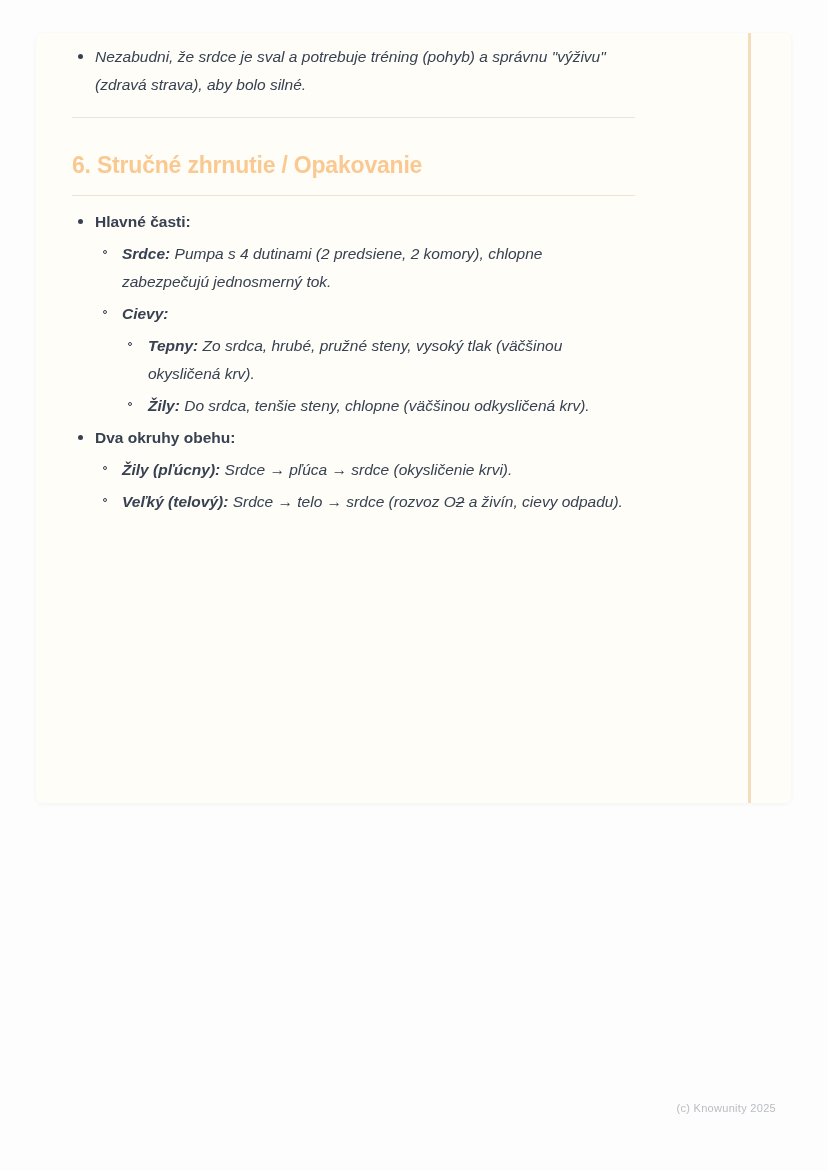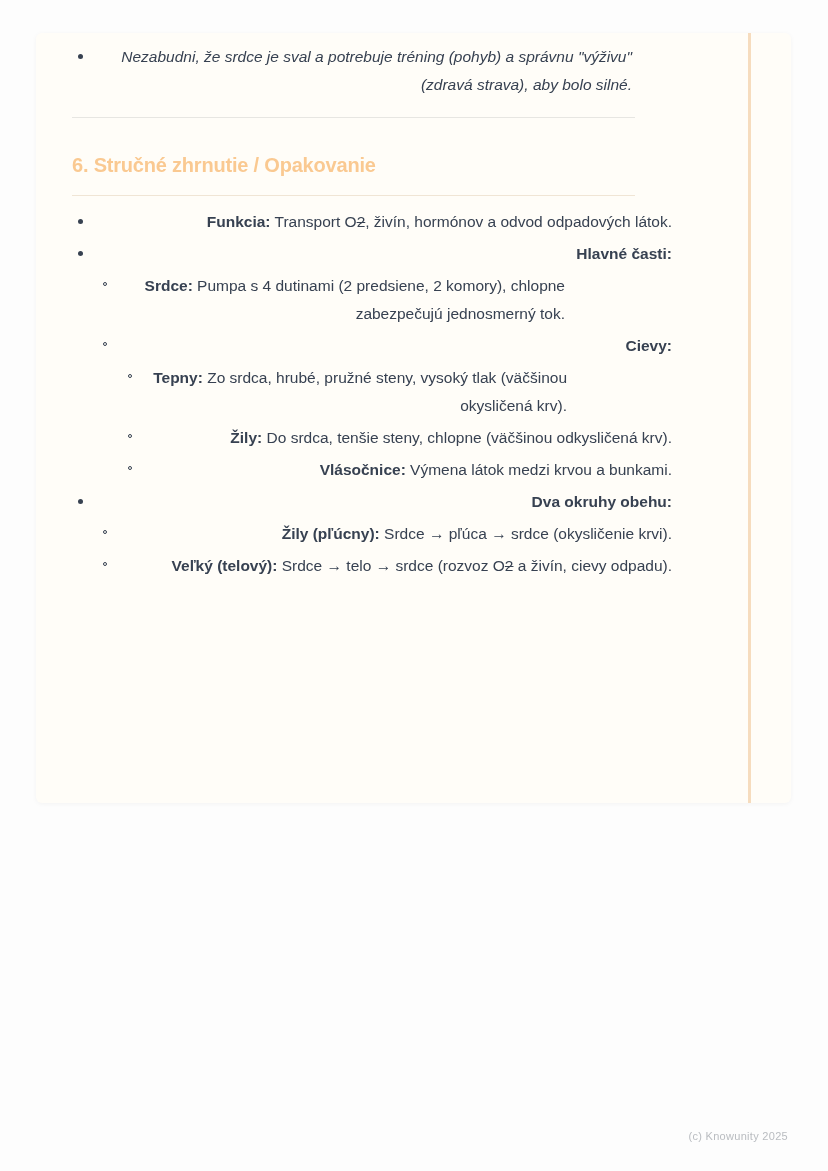--- a/index.html
+++ b/index.html
@@ -28,52 +28,52 @@
   }
   .accent{
     position:absolute;left:712px;top:0;width:3px;height:100%;
     background:var(--accent);
   }
   .content{
     position:absolute;left:36px;top:0;width:600px;
     padding-top:6px;
     font-size:15.5px;line-height:28px;
   }
-  .li{position:relative;margin:4px 0;text-align:right;}
+  .li{position:relative;margin:4px 0;}
   .li1{padding-left:23px;}
   .li2{padding-left:27px;}
   .li3{padding-left:26px;}
   .bullet{
     position:absolute;top:11px;width:5px;height:5px;border-radius:50%;
   }
   .li1>.bullet{left:6px;}
   .li2>.bullet{left:8px;}
   .li3>.bullet{left:6px;}
   .solid{background:var(--text);}
   .hollow{width:4px;height:4px;border:1.5px solid var(--text);background:transparent;top:10px;}
-  .sub{margin:4px 0 4px 0;}
+  .sub{margin:4px 0 4px 0;font-style:italic;}
   .note{font-style:italic;}
   .w-note{max-width:560px;}
   .w-srdce{max-width:470px;}
   .w-tepny{max-width:445px;}
   .w-prev{max-width:565px;}
   hr{border:none;margin:0;width:563px;}
   .hr-gray{border-top:1px solid var(--hr-gray);margin-top:18px;}
   .hr-peach{border-top:1px solid var(--hr-peach);margin-top:9px;}
   .heading{
-    margin:26px 0 0;font-size:20px;line-height:42px;font-weight:700;
+    margin:26px 0 0;font-size:23px;line-height:42px;font-weight:700;
     color:var(--heading);letter-spacing:-0.2px;
   }
   .intro{margin:16px 0 0;}
   .list{margin-top:12px;}
   strong{font-weight:700;}
   s{text-decoration:line-through;}
   .footer{
-    position:absolute;top:1100px;right:40px;
-    font-size:11px;line-height:16px;color:var(--footer);letter-spacing:0.3px;margin-top:28px;
+    position:absolute;top:1100px;right:52px;
+    font-size:11px;line-height:16px;color:var(--footer);letter-spacing:0.3px;
   }
 </style>
 </head>
 <body>
 
 <div class="card">
   <div class="accent"></div>
 
   <div class="content">
 
@@ -84,24 +84,20 @@
 
     <hr class="hr-gray">
 
     <h2 class="heading">6. Stručné zhrnutie / Opakovanie</h2>
 
     <hr class="hr-peach">
 
 
     <div class="list">
 
-      <div class="li li1">
-        <span class="bullet solid"></span>
-        <strong>Funkcia:</strong><span> Transport O</span><s>2</s><span>, živín, hormónov a odvod odpadových látok.</span>
-      </div>
 
       <div class="li li1">
         <span class="bullet solid"></span>
         <strong>Hlavné časti:</strong>
 
         <div class="sub">
 
           <div class="li li2 w-srdce">
             <span class="bullet hollow"></span>
             <strong>Srdce:</strong><span> Pumpa s 4 dutinami (2 predsiene, 2 komory), chlopne zabezpečujú jednosmerný tok.</span>
@@ -116,24 +112,20 @@
               <div class="li li3 w-tepny">
                 <span class="bullet hollow"></span>
                 <strong>Tepny:</strong><span> Zo srdca, hrubé, pružné steny, vysoký tlak (väčšinou okysličená krv).</span>
               </div>
 
               <div class="li li3">
                 <span class="bullet hollow"></span>
                 <strong>Žily:</strong><span> Do srdca, tenšie steny, chlopne (väčšinou odkysličená krv).</span>
               </div>
 
-              <div class="li li3">
-                <span class="bullet hollow"></span>
-                <strong>Vlásočnice:</strong><span> Výmena látok medzi krvou a bunkami.</span>
-              </div>
 
             </div>
           </div>
 
 
         </div>
       </div>
 
       <div class="li li1">
         <span class="bullet solid"></span>

